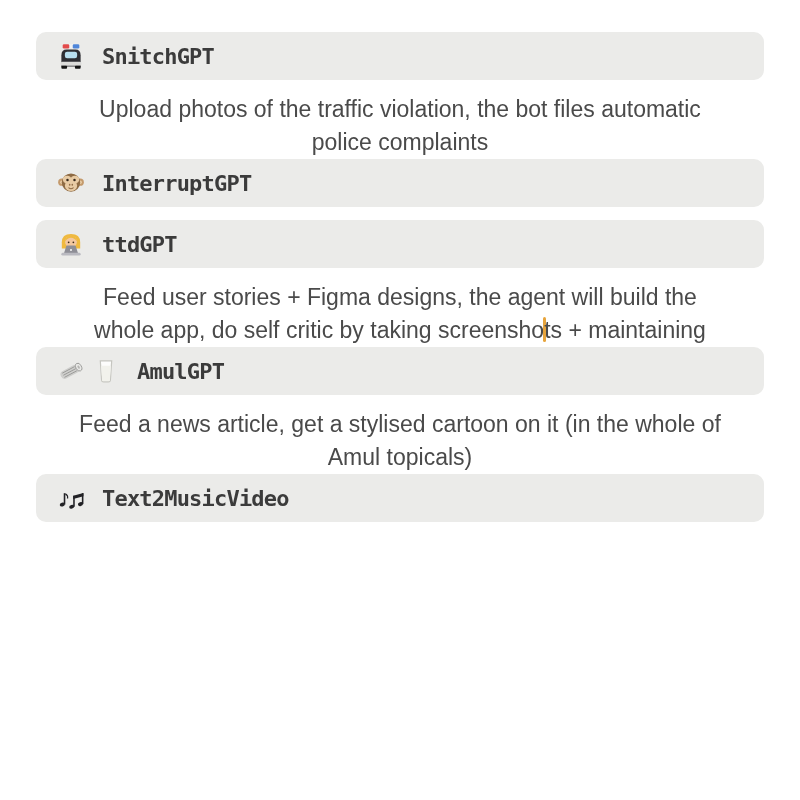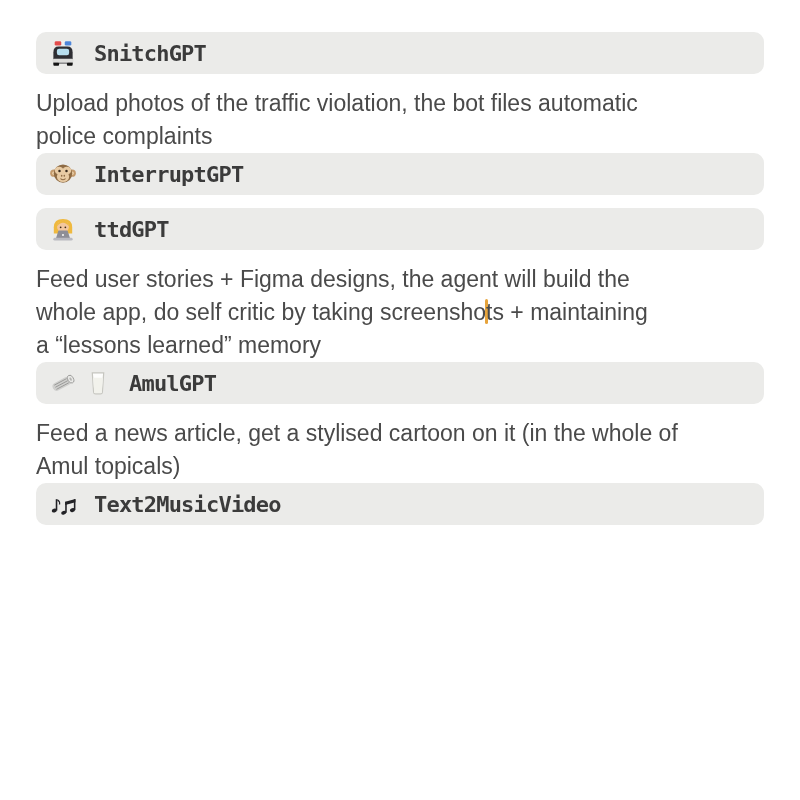--- a/index.html
+++ b/index.html
@@ -8,24 +8,24 @@
     height: 800px;
     overflow: hidden;
     background: #ffffff;
     box-sizing: border-box;
     padding: 32px 36px 0 36px;
     font-family: "Liberation Sans", sans-serif;
   }
   .entry-card {
     display: flex;
     align-items: center;
-    height: 42px;
+    height: 48px;
     background: #ebebe9;
     border-radius: 10px;
-    padding: 0 12px;
+    padding: 0 20px;
     margin-bottom: 13px;
     box-sizing: border-box;
     text-align: center;
   }
   .icon {
     width: 30px;
     height: 30px;
     flex: none;
     display: flex;
     align-items: center;
@@ -42,21 +42,21 @@
     color: #3b3b3b;
     white-space: nowrap;
   }
   .desc {
     margin: 0 0 40px 0;
     color: #4a4a4a;
     font-size: 23px;
     line-height: 33px;
   }
   .desc:last-child { margin-bottom: 0; }
-  .line { white-space: nowrap; }
+  .line { white-space: nowrap; text-align: center; }
   .cursor {
     display: inline-block;
     width: 3px;
     height: 25px;
     border-radius: 1.5px;
     background: #e7a43c;
     vertical-align: -4px;
     margin: 0 -1.5px;
   }
 </style>
@@ -122,21 +122,20 @@
         <rect x="5" y="26" width="22" height="3.2" rx="1.6" fill="#b9b9c0"></rect>
       </svg>
     </span>
     <span class="entry-title">ttdGPT</span>
   </div>
   <div class="desc">
     <div class="line">Feed user stories + Figma designs, the agent will build the</div>
     <div class="line">
       <span>whole app, do self critic by taking screensho</span><span class="cursor"></span><span>ts + maintaining</span>
     </div>
-    <div class="line">a “lessons learned” memory</div>
   </div>
 </div>
 
 <div>
   <div class="entry-card">
     <span class="icon">
       <svg viewBox="0 0 32 32">
         <g transform="rotate(-28 16 16)">
           <rect x="3" y="11.5" width="23" height="9.5" rx="4.7" fill="#cfcfcd"></rect>
           <path d="M6 13.5 L22 13.5 M6 16.2 L22 16.2 M6 18.9 L22 18.9" stroke="#9a9a98" stroke-width="1"></path>

